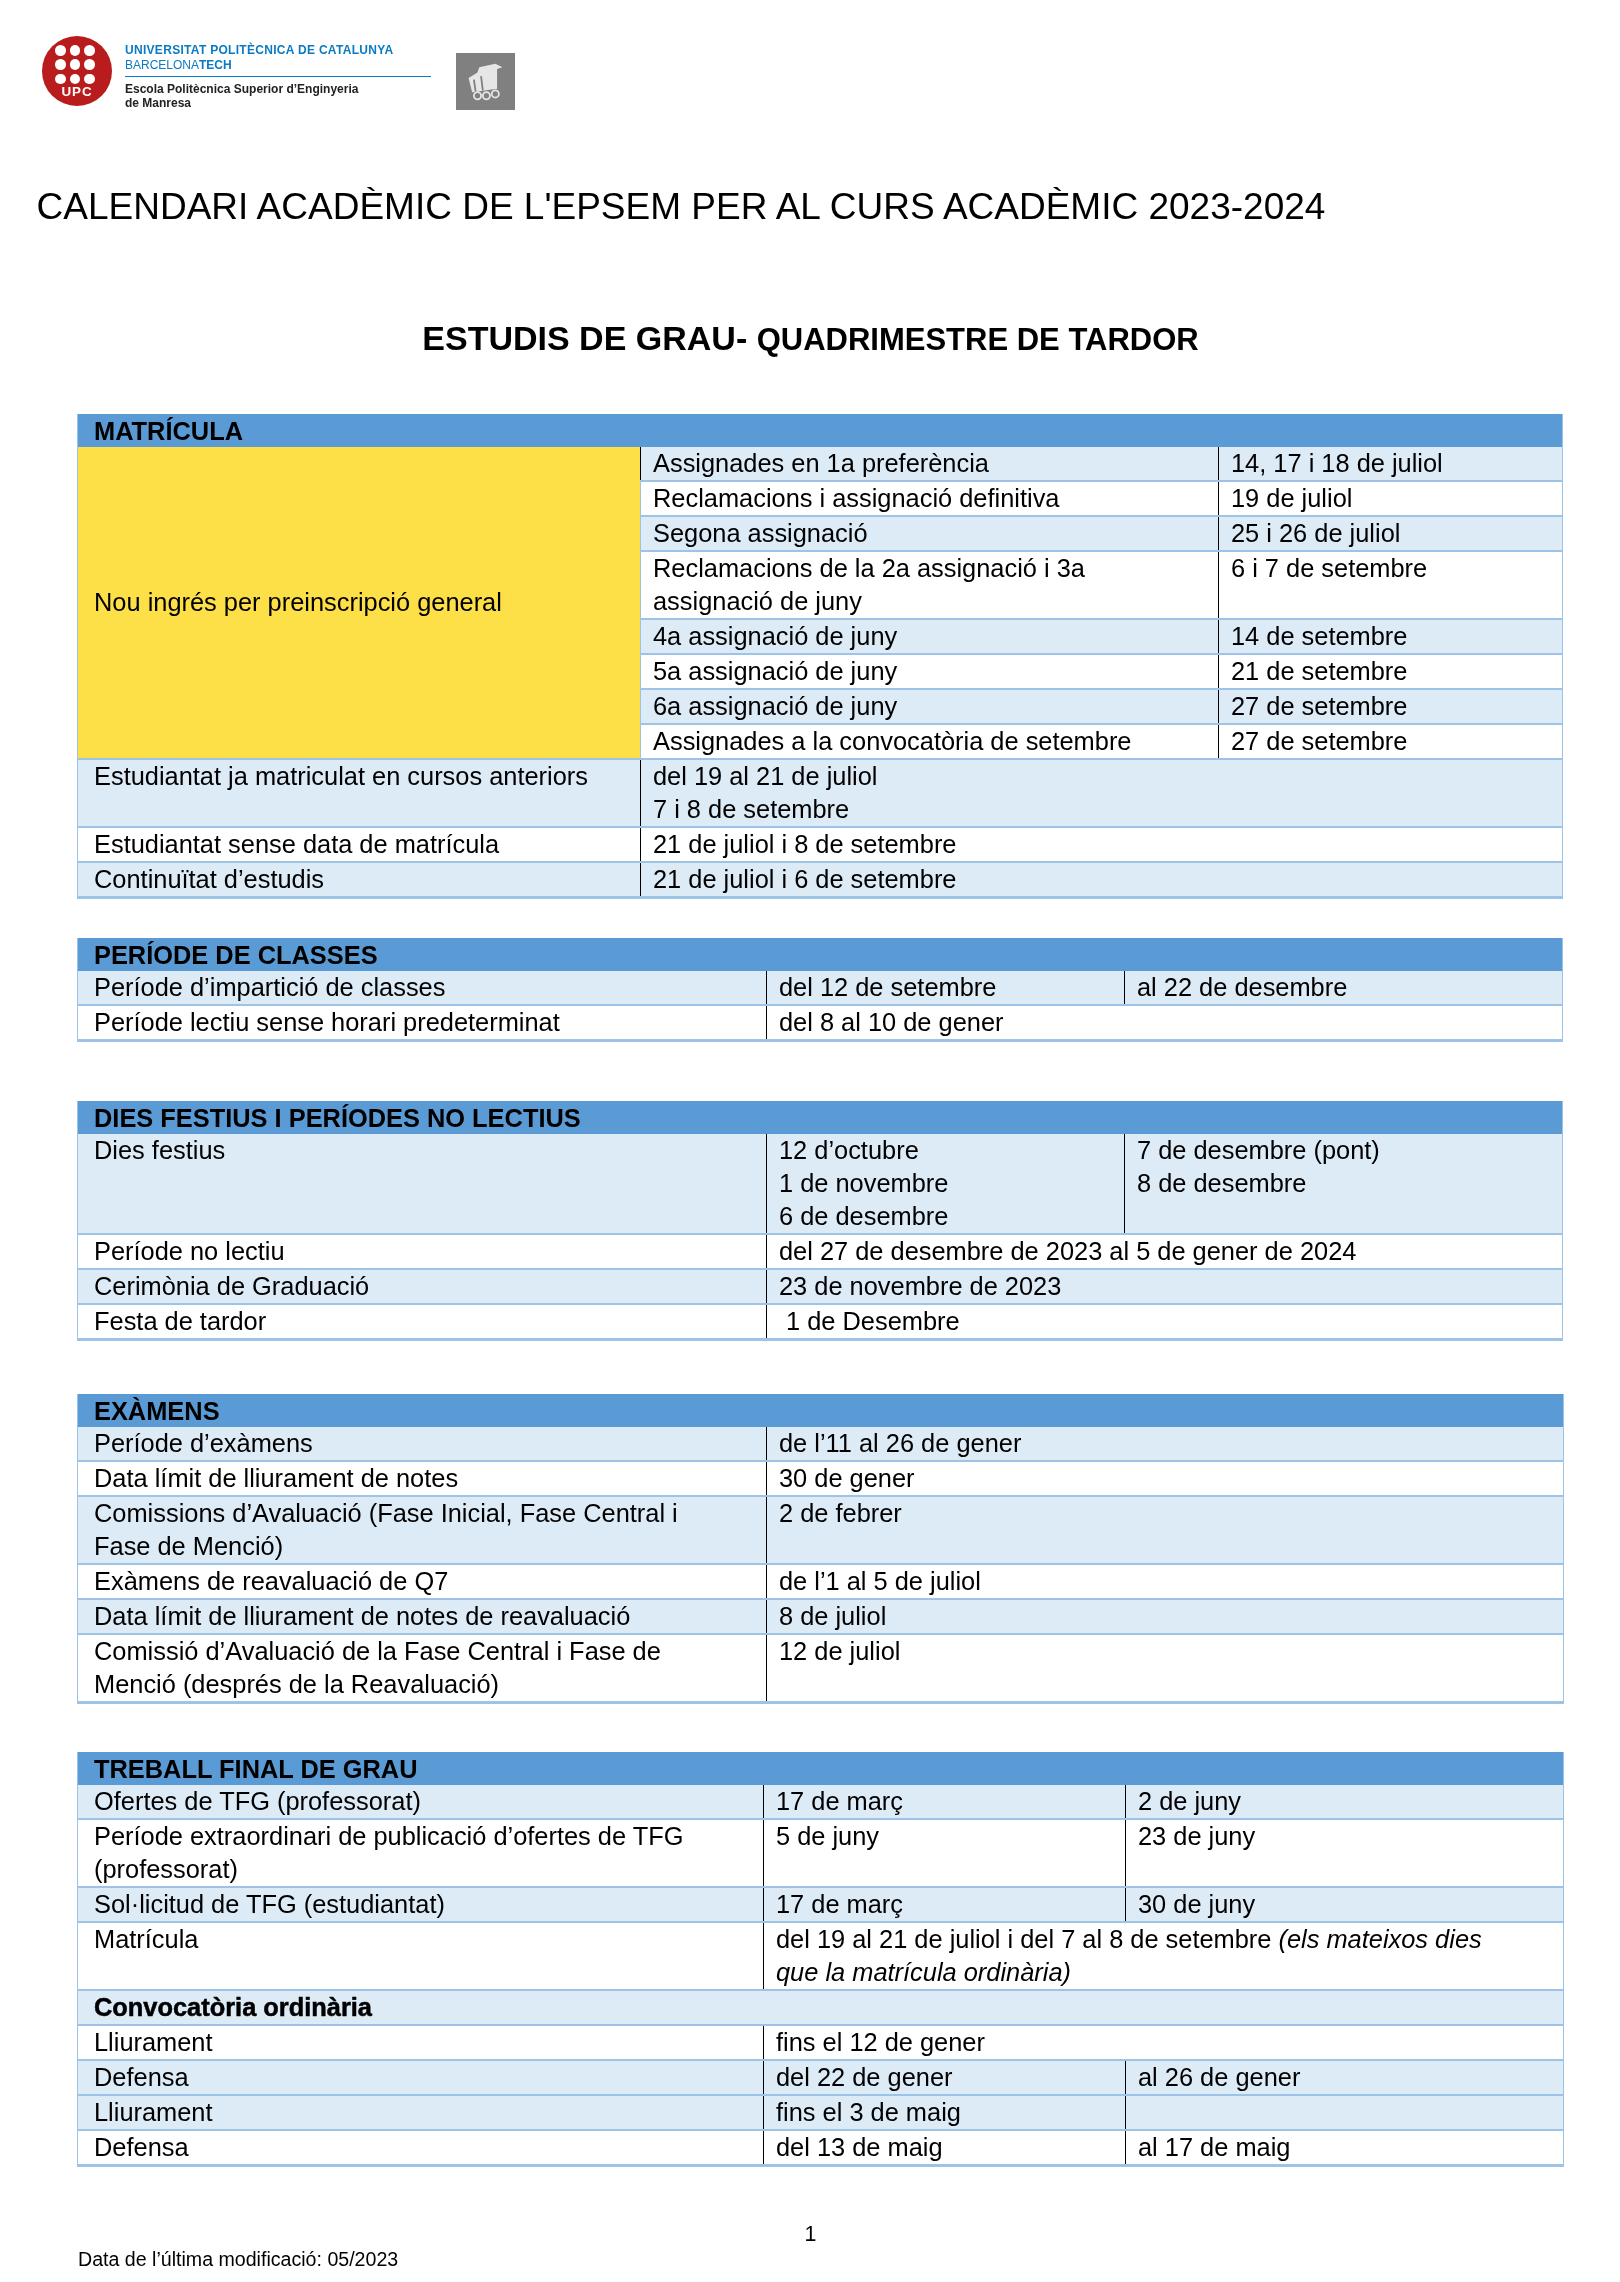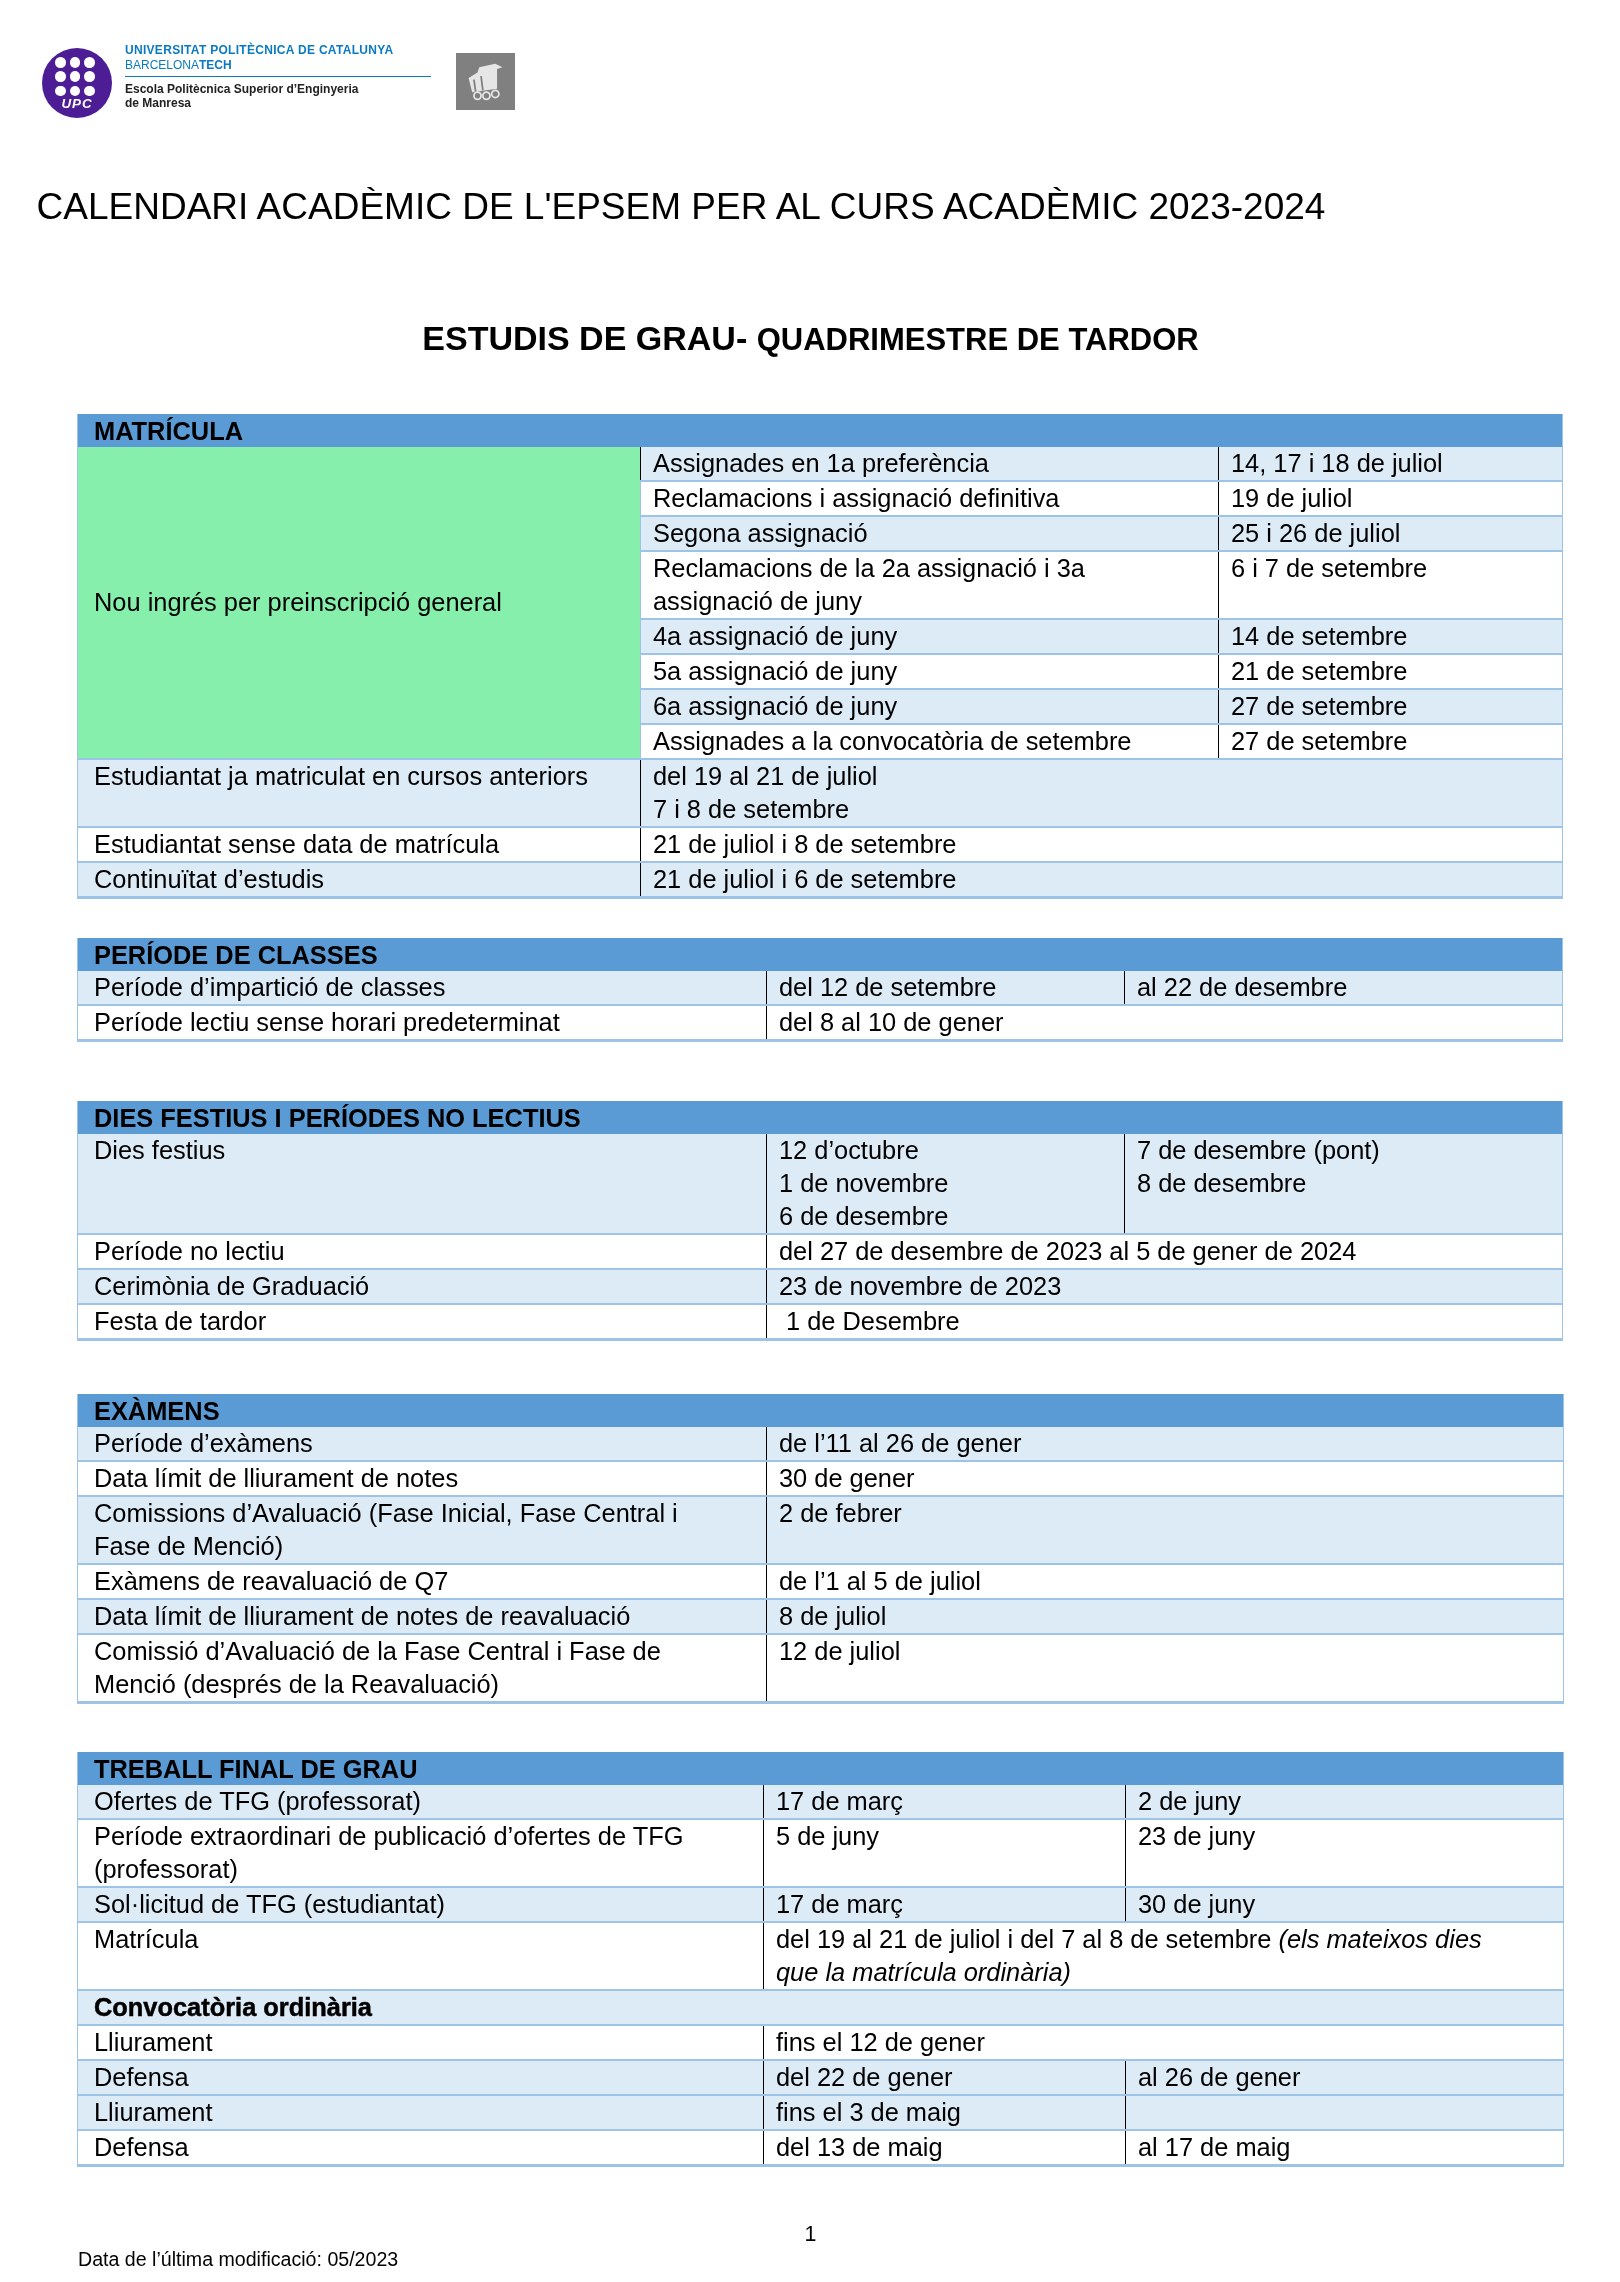--- a/index.html
+++ b/index.html
@@ -1,17 +1,17 @@
 <!DOCTYPE html>
 <html style="font-size:14.3px"><head>
 <meta charset="utf-8">
 <style>
   html, body { margin:0; padding:0; background:#ffffff; }
   body { width:1621px; height:2282px; position:relative; overflow:hidden; font-family:"Liberation Sans", sans-serif; color:#000; }
-  .logo-circle { position:absolute; left:42px; top:48px; width:70px; height:70px; border-radius:50%; background:#4c1d95;font-style:italic; }
+  .logo-circle { position:absolute; left:42px; top:36px; width:70px; height:70px; border-radius:50%; background:#b91c1c; }
   .logo-dots { position:absolute; left:13.4px; top:9px; width:43px; display:grid; grid-template-columns:repeat(3,10.7px); gap:3.6px; }
   .logo-dots span { width:10.7px; height:10.7px; border-radius:50%; background:#fff; display:block; }
   .logo-upc { position:absolute; left:0; right:0; top:48px; text-align:center; color:#fff; font-weight:bold; font-size:13.4px; letter-spacing:0.9px; }
   .logo-text { position:absolute; left:125px; top:43px; width:307px; }
   .logo-uni { color:#0a7ac2; font-weight:bold; font-size:12px; letter-spacing:0.3px; white-space:nowrap; }
   .logo-bcn { color:#0a7ac2; font-size:12px; margin-top:0.9px; }
   .logo-bcn b { font-weight:bold; }
   .logo-rule { border-top:1.8px solid #0a7ac2; margin:4.5px 0 4.5px 0; width:306px; }
   .logo-school { font-size:12px; font-weight:bold; color:#222; line-height:14.3px; }
   .logo-epsem { position:absolute; left:456px; top:53px; width:59px; height:57px; background:#808080; }
@@ -78,21 +78,21 @@
   <colgroup>
       <col style="width:563px">
       <col style="width:578px">
       <col style="width:344px">
     </colgroup>
   <tbody>
       <tr class="hdr">
         <td colspan="3">MATRÍCULA</td>
       </tr>
   <tr class="alt">
-    <td rowspan="8" class="mid" style="background:#86efac;">Nou ingrés per preinscripció general</td>
+    <td rowspan="8" class="mid" style="background:#fde047;">Nou ingrés per preinscripció general</td>
     <td class="div">Assignades en 1a preferència</td>
     <td class="div">14, 17 i 18 de juliol</td>
   </tr>
   <tr class="wht">
     <td class="div">Reclamacions i assignació definitiva</td>
     <td class="div">19 de juliol</td>
   </tr>
   <tr class="alt">
     <td class="div">Segona assignació</td>
     <td class="div">25 i 26 de juliol</td>

